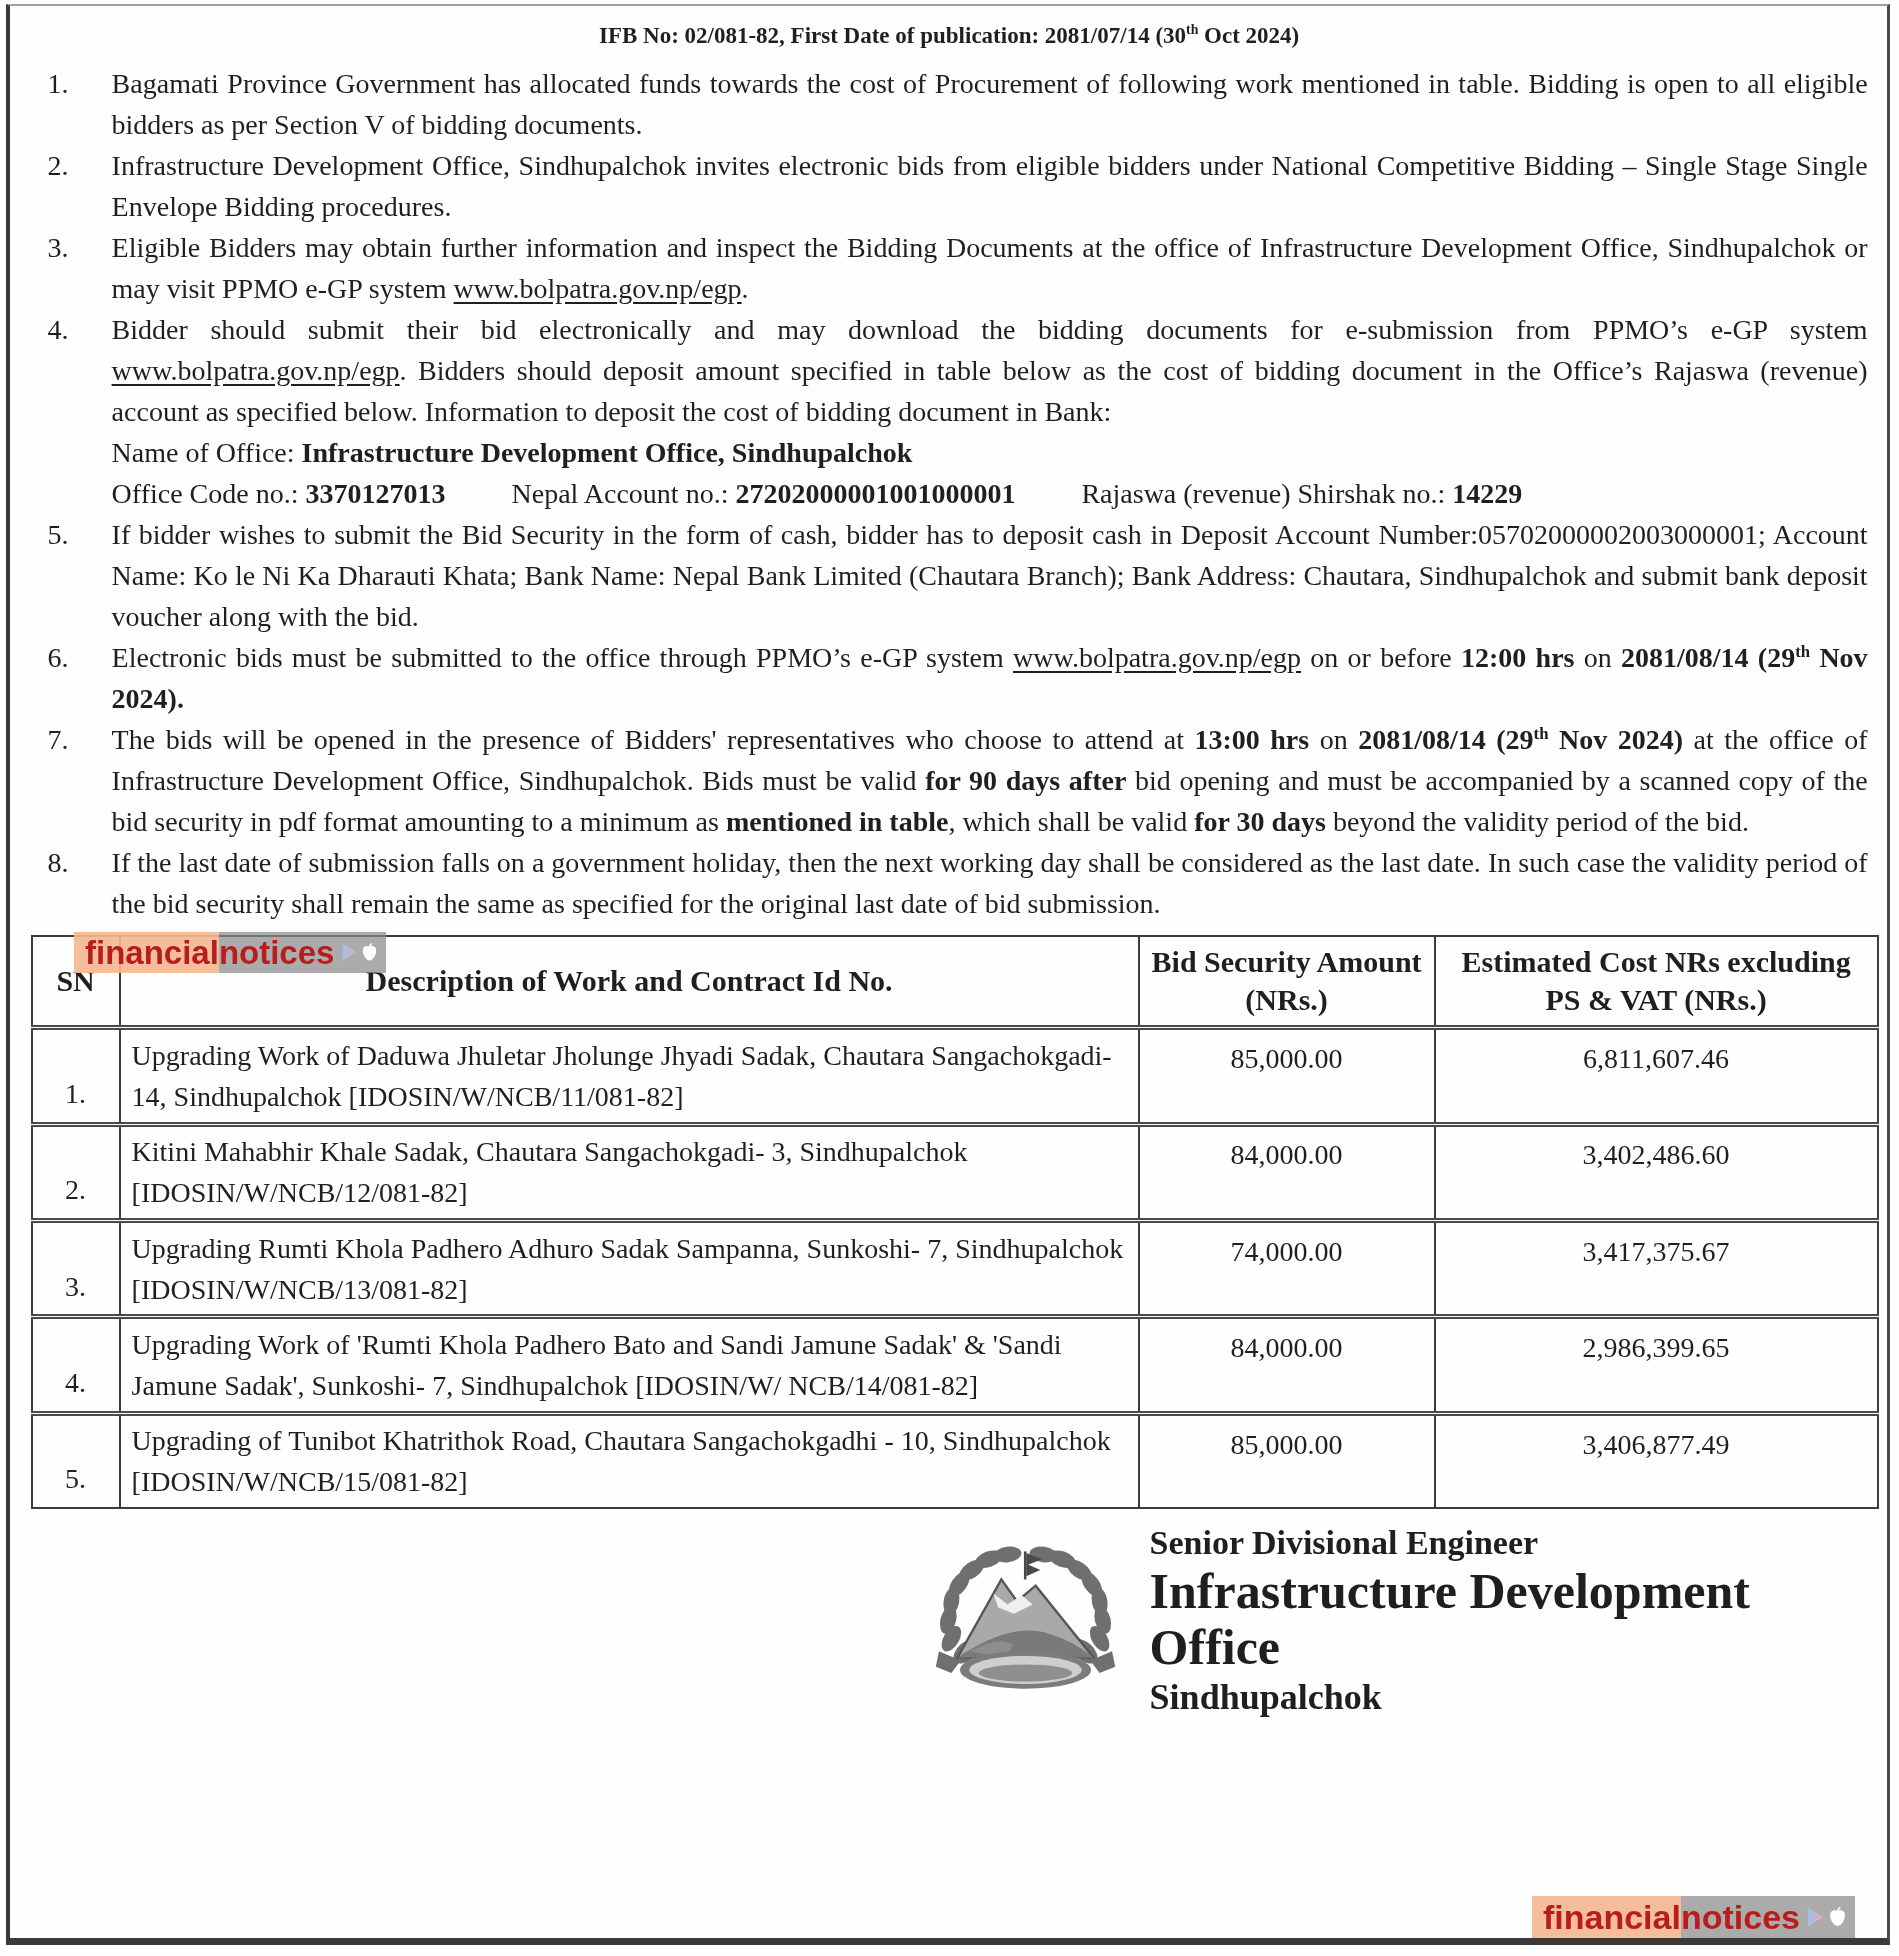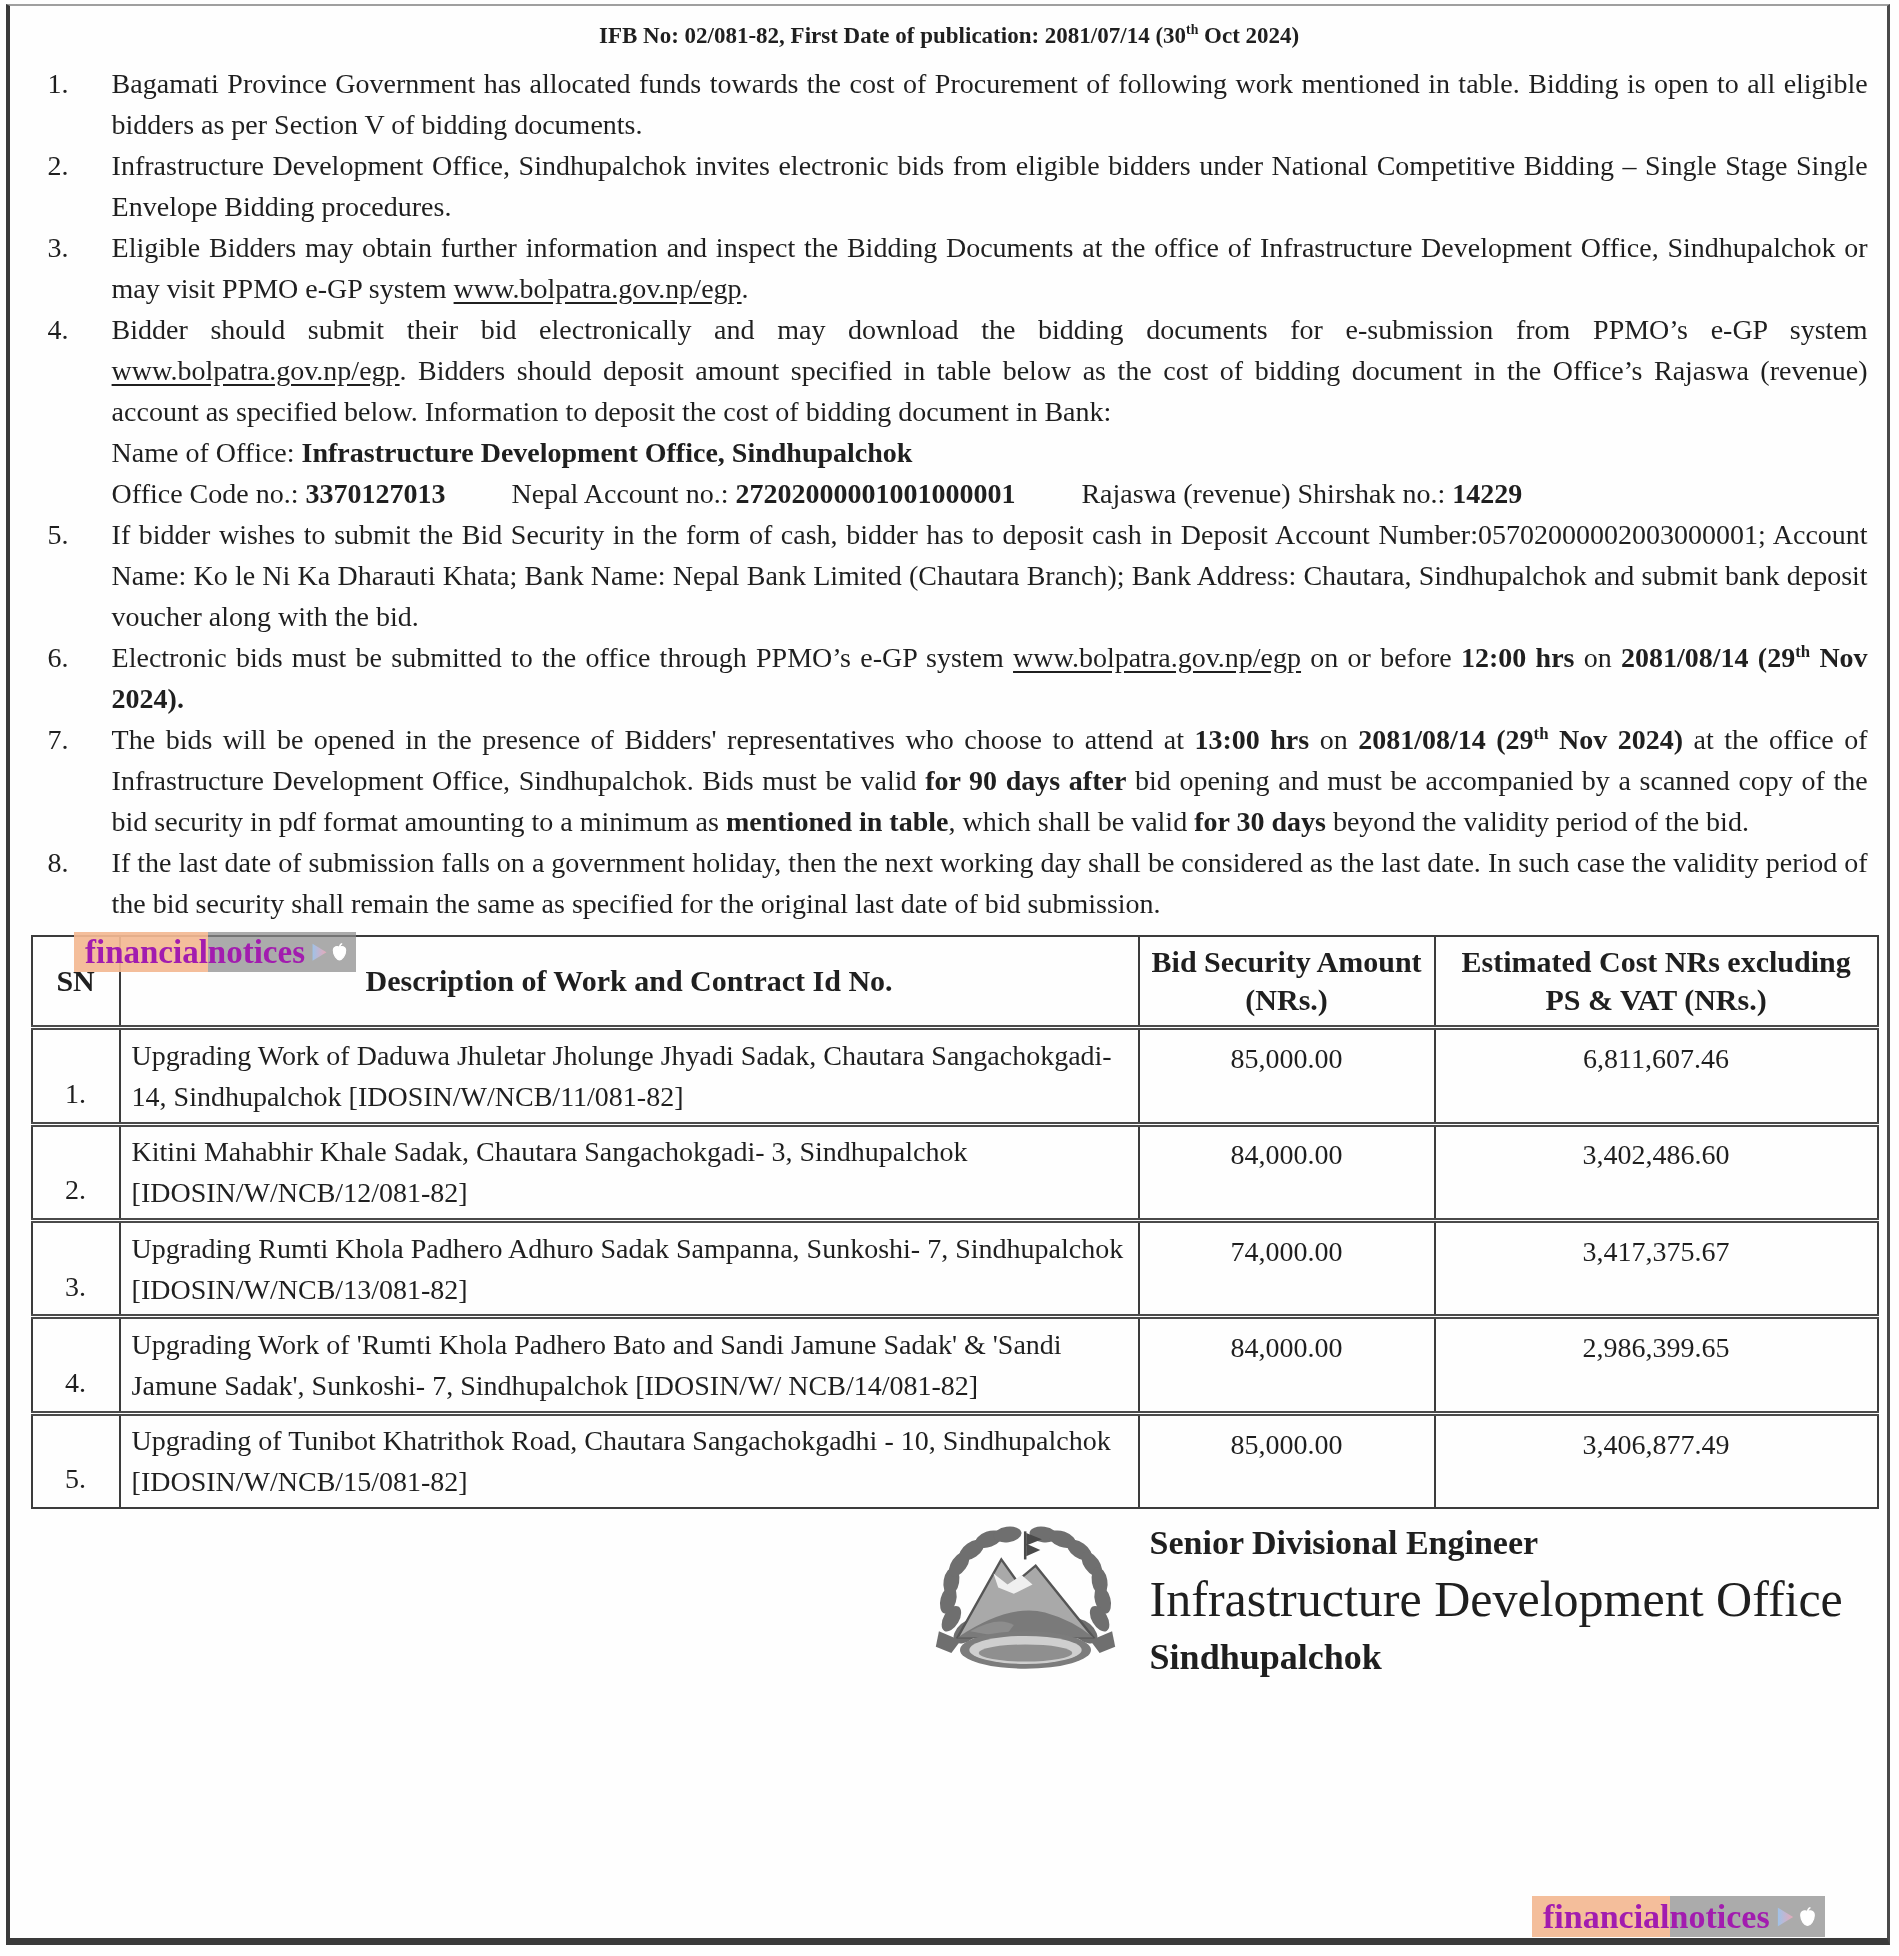--- a/index.html
+++ b/index.html
@@ -30,24 +30,24 @@
   .col-desc{width:1019px;}
   .col-bid{width:296px;}
   .col-est{width:443px;}
   td.sn{text-align:center;vertical-align:bottom;padding:3.1px 0 7.8px 0;}
   td.desc{vertical-align:top;padding:4.7px 11px;text-align:left;}
   td.amt{vertical-align:top;text-align:center;padding-top:7.8px;}
   
   .footer{display:flex;align-items:center;margin:12.5px 0 0 892px;gap:22px;}
   .emblem{width:205px;height:156px;flex:0 0 auto;}
   .sig .designation{font-weight:bold;font-size:34px;line-height:41px;}
-  .sig .office{font-weight:normal;font-size:50px;line-height:72px;}
+  .sig .office{font-weight:bold;font-size:50px;line-height:56px;}
   .sig .district{font-weight:bold;font-size:36px;line-height:44px;}
   
-  .wm{position:absolute;display:flex;align-items:stretch;font-family:Liberation Serif, serif;font-weight:bold;color:#a21caf;}
+  .wm{position:absolute;display:flex;align-items:stretch;font-family:Liberation Sans, sans-serif;font-weight:bold;color:#b91c1c;}
   .wm .p1{background:rgba(243,184,147,0.92);display:flex;align-items:center;padding:1.6px 0 1.6px 11px;}
   .wm .p2{background:rgba(138,138,138,0.72);display:flex;align-items:center;padding:1.6px 7.8px 1.6px 0;}
   .wm-1{left:74px;top:932px;font-size:33px;}
   .wm-2{left:1532px;top:1896px;font-size:34px;}
   .wm .icons{display:flex;align-items:center;gap:3.1px;margin-left:6.3px;}
 </style>
 </head>
 <body>
 
 <div class="page">

